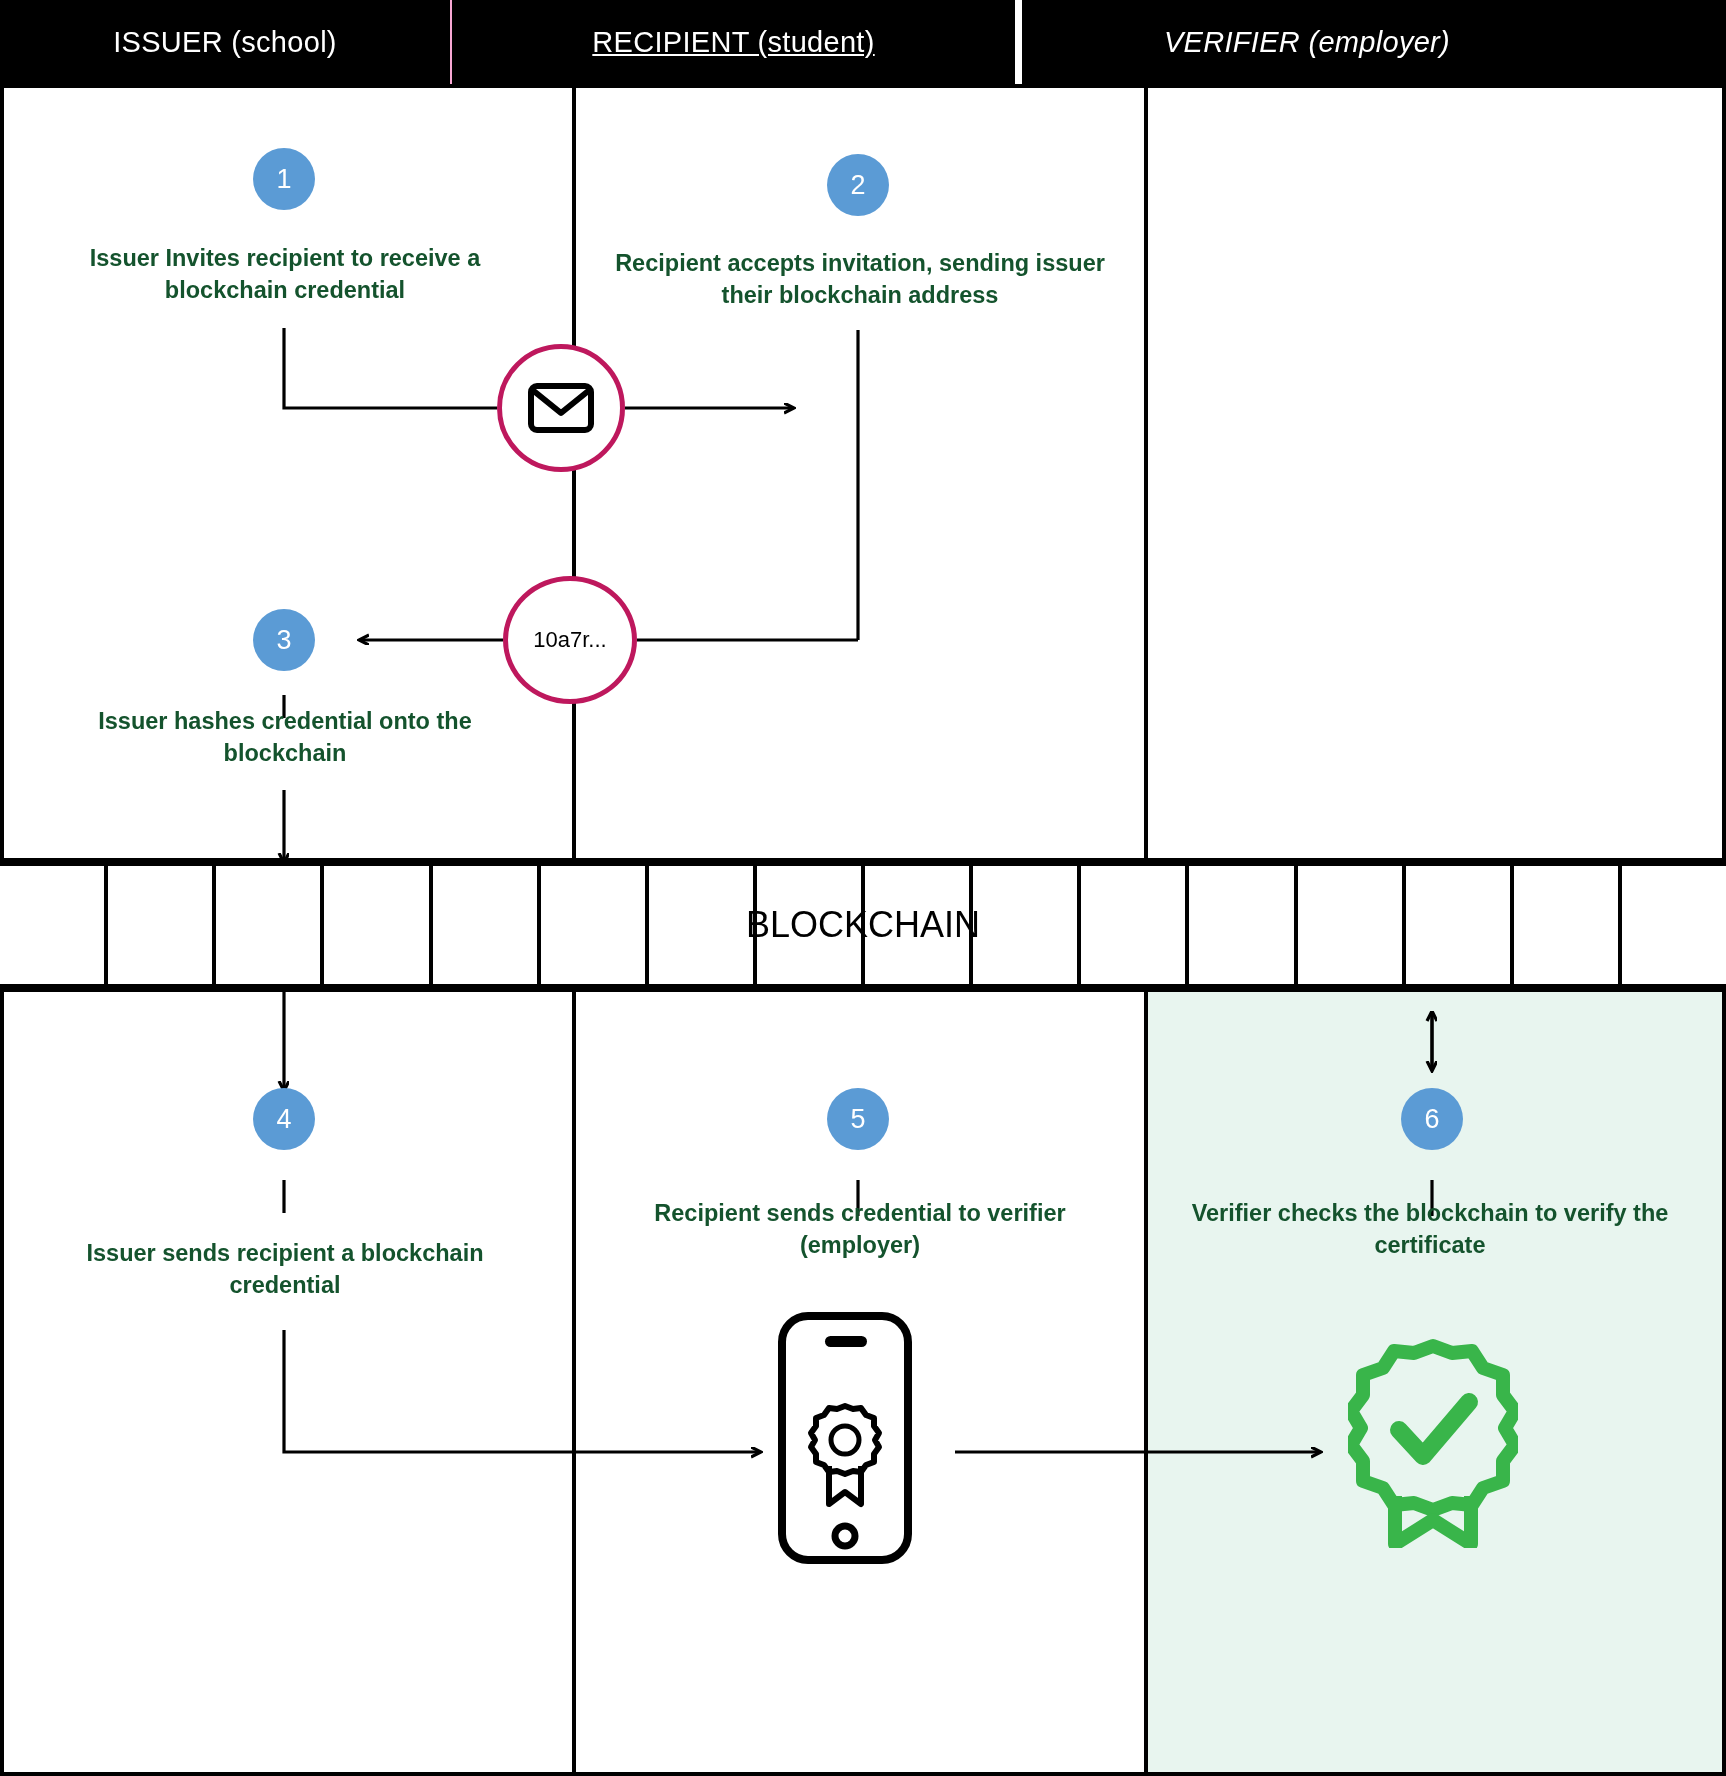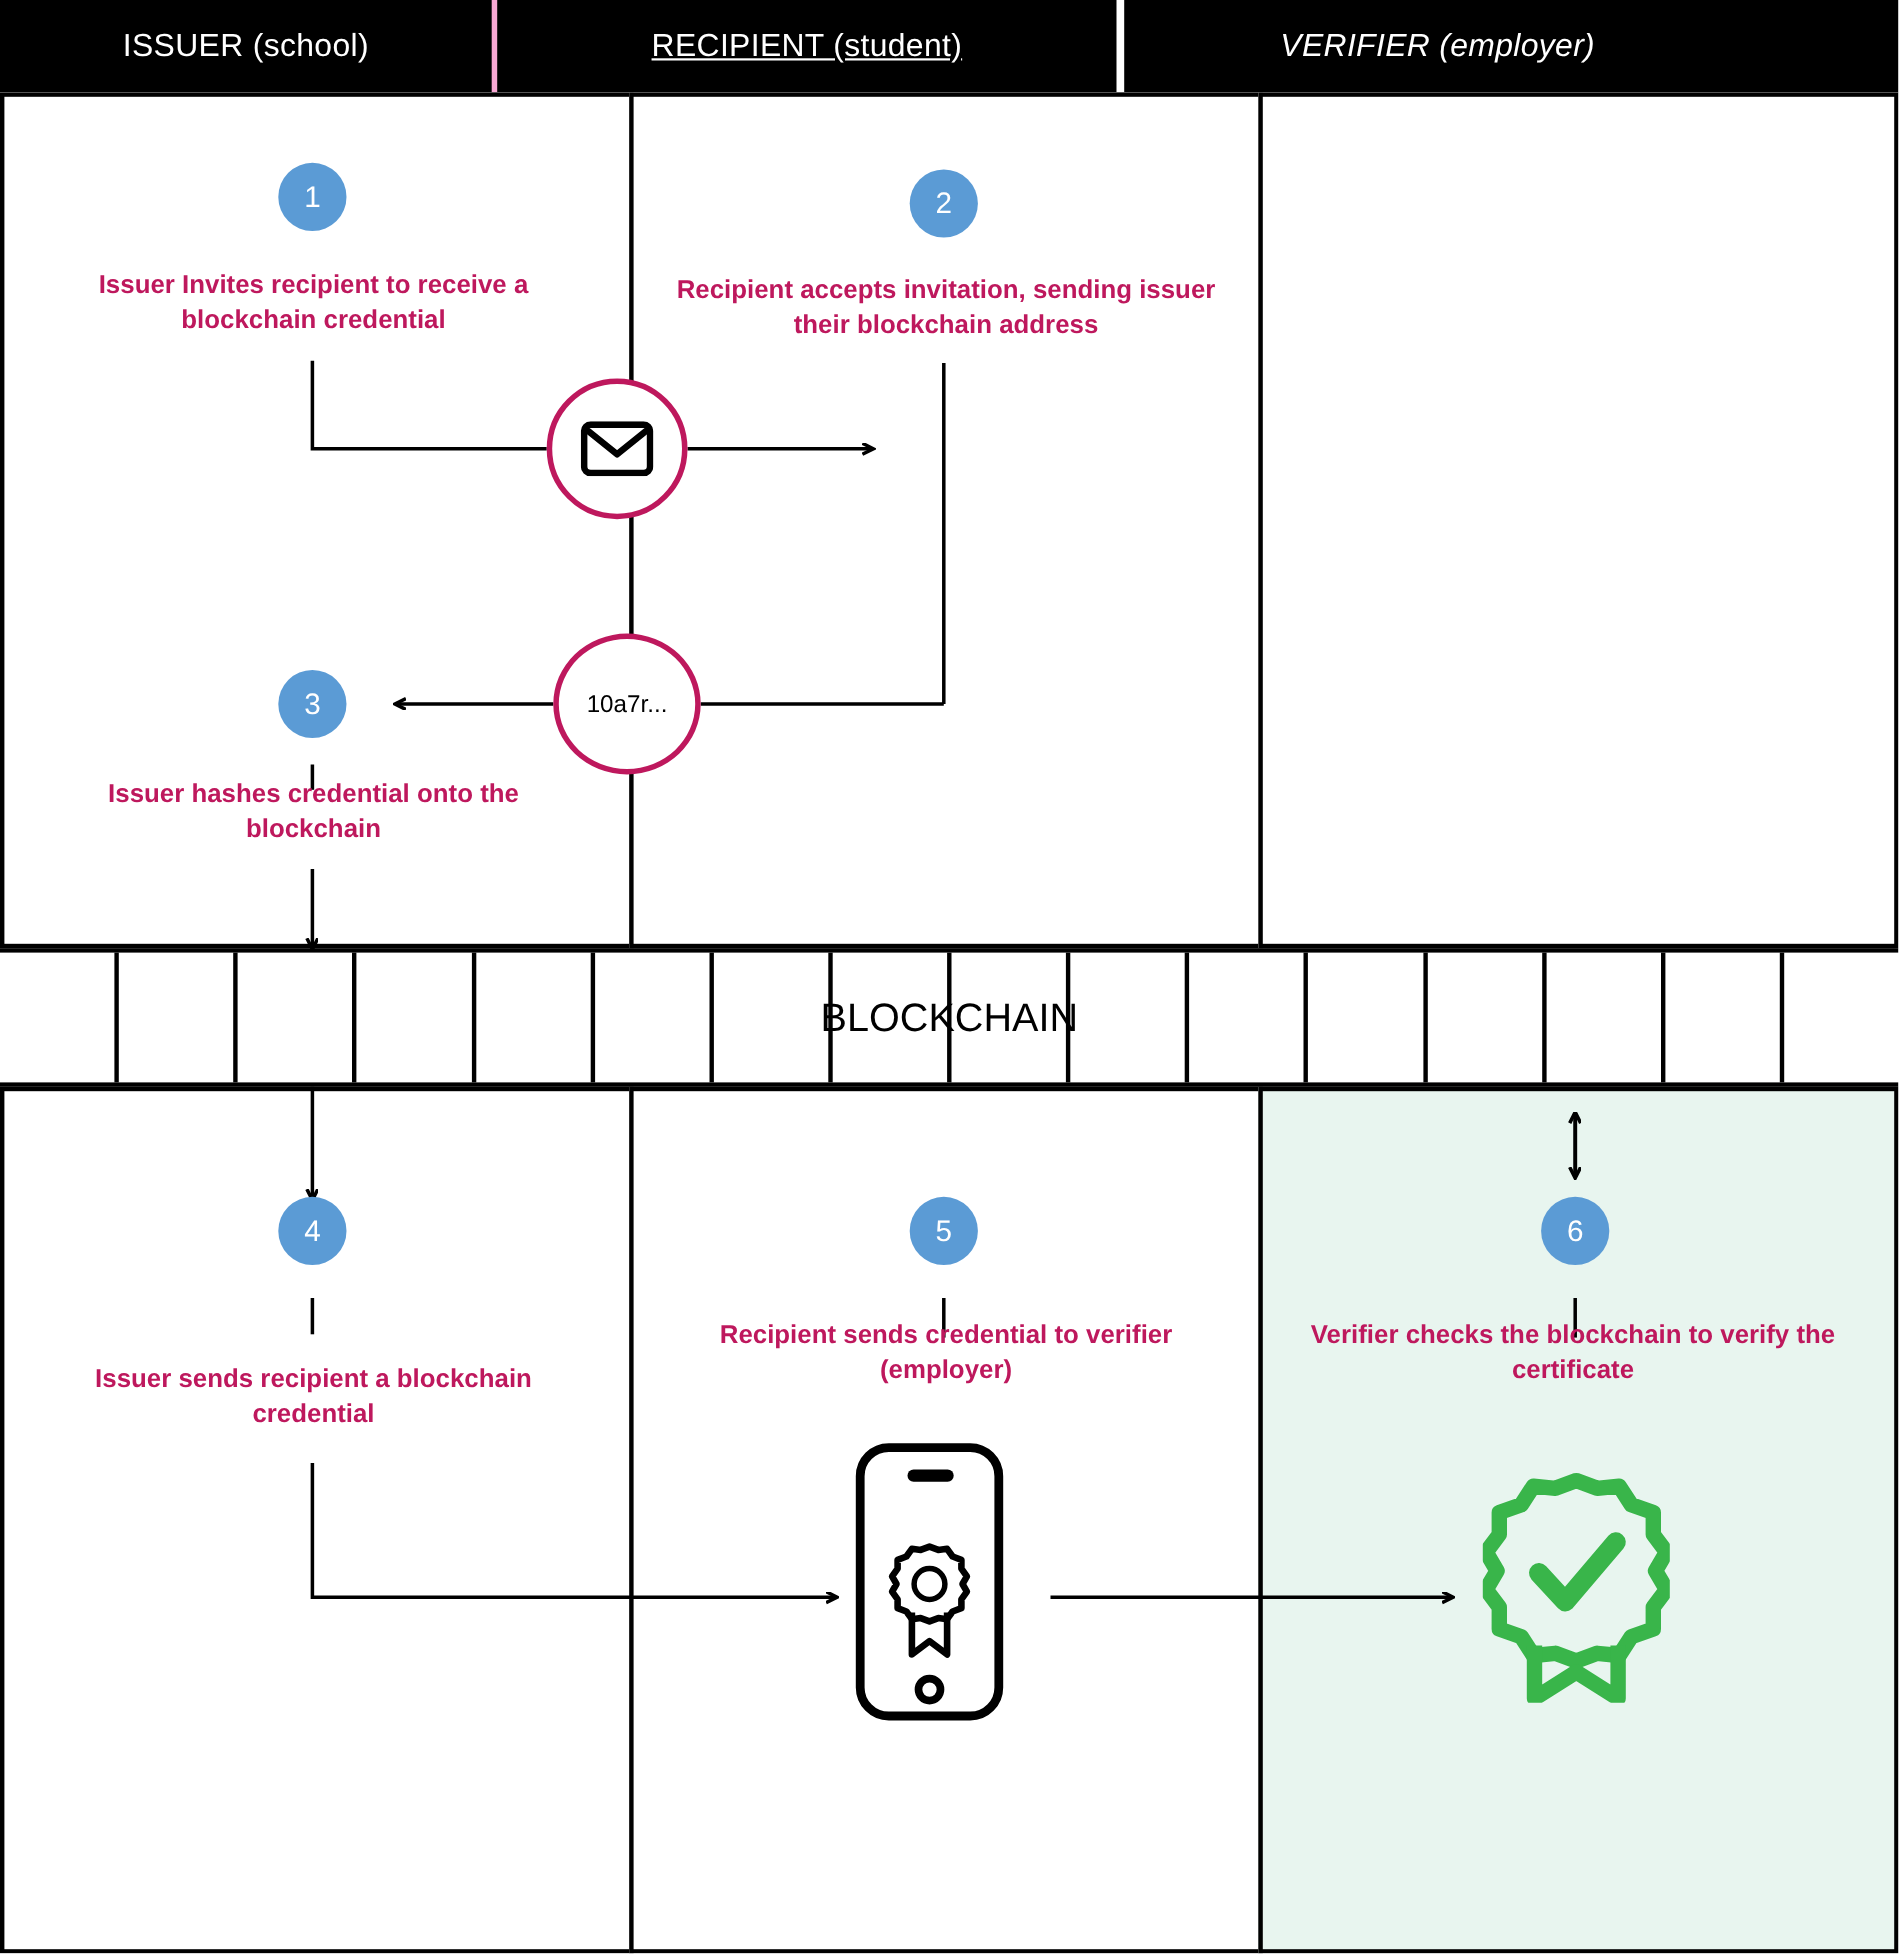--- a/index.html
+++ b/index.html
@@ -31,21 +31,21 @@
   .header-cell {
     display: flex;
     align-items: center;
     justify-content: center;
     color: #ffffff;
     font-size: 29px;
     letter-spacing: 0.3px;
     height: 100%;
     box-sizing: border-box;
   }
-  .header-cell.c1 { width: 452px; border-right: 5px solid #f9a8d4; }
+  .header-cell.c1 { width: 452px; border-right: 2px solid #f9a8d4; }
   .header-cell.c2 { width: 570px; border-right: 7px solid #ffffff; text-decoration: underline; }
   .header-cell.c3 { width: 570px; font-style: italic; }
 
   
   .lane-top {
     position: absolute;
     top: 84px;
     height: 778px;
     box-sizing: border-box;
     border: 4px solid #000000;
@@ -109,21 +109,21 @@
     align-items: center;
     justify-content: center;
   }
 
   
   .caption {
     position: absolute;
     text-align: center;
     font-size: 23.5px;
     font-weight: bold;
-    color: #be185d;
+    color: #14532d;
     line-height: 1.35;
   }
 
   
   #overlay {
     position: absolute;
     left: 0; top: 0;
     width: 1726px; height: 1776px;
     pointer-events: none;
   }

